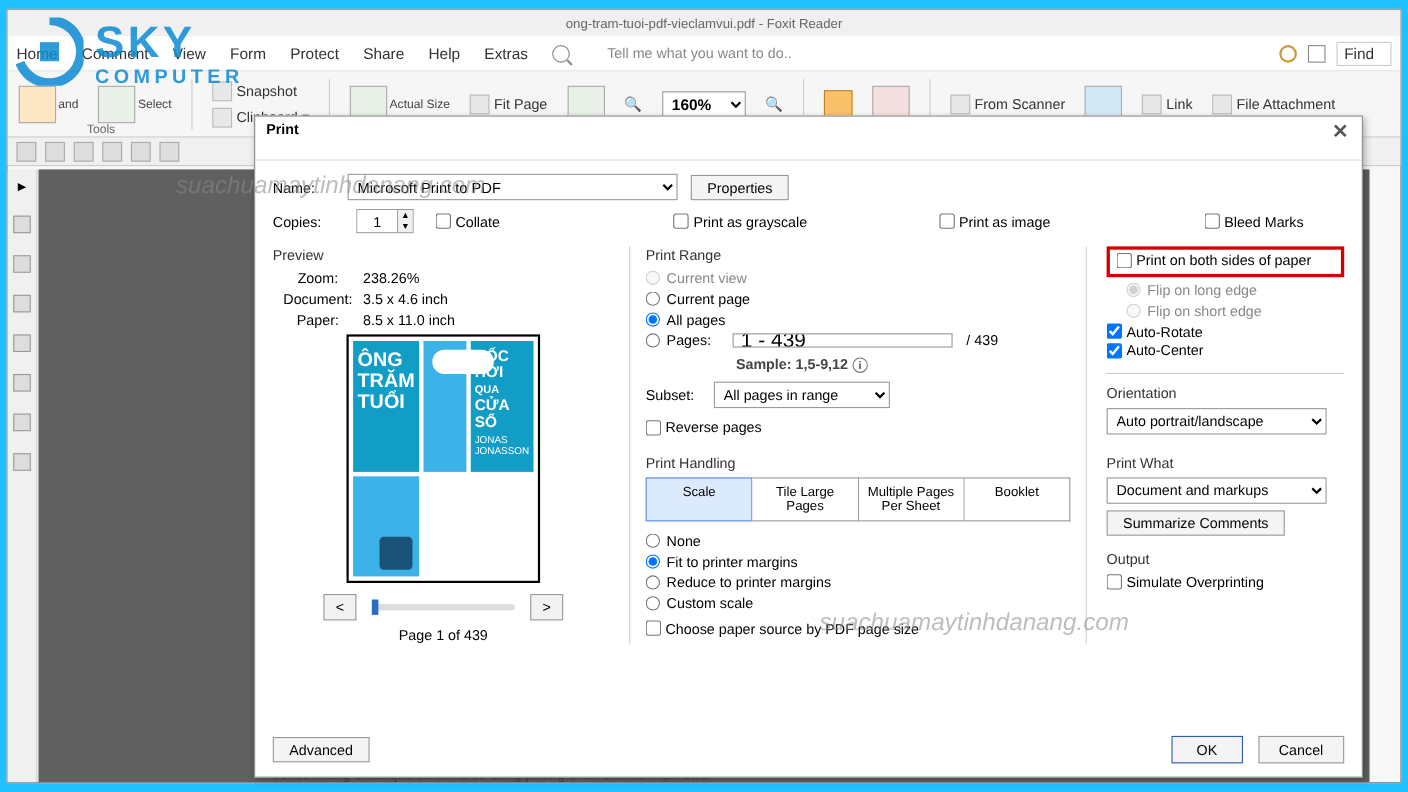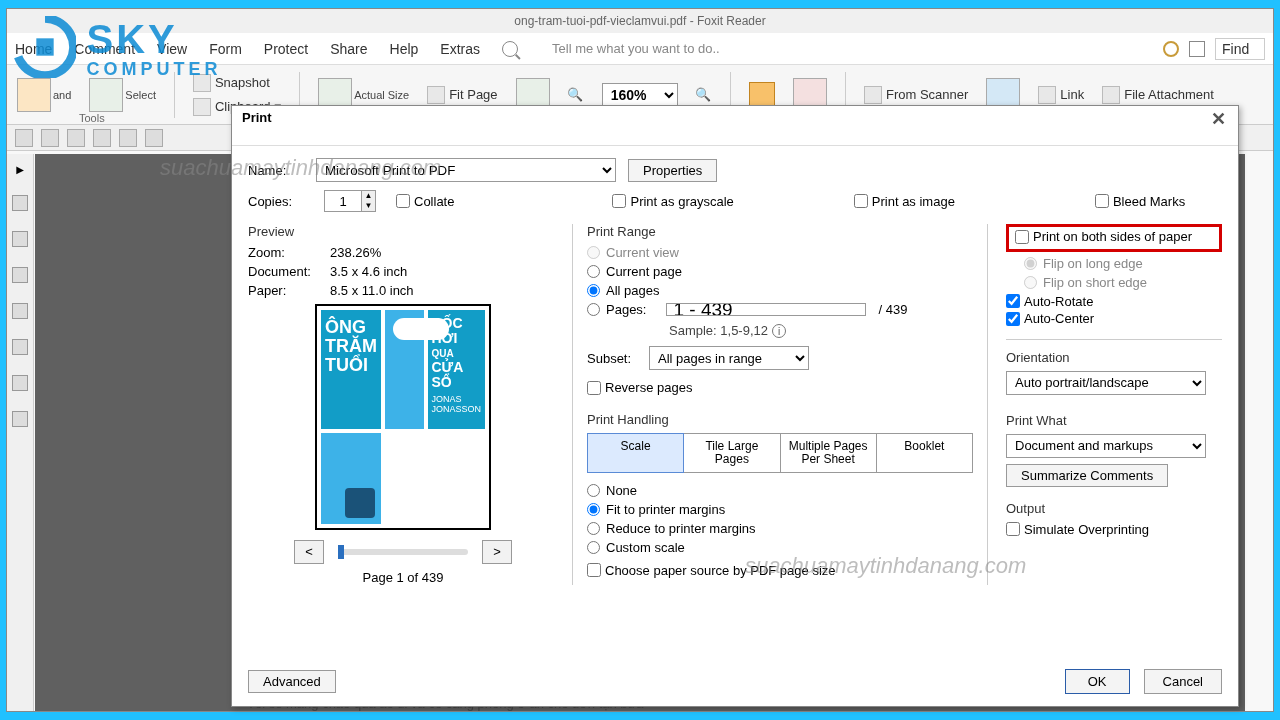--- a/index.html
+++ b/index.html
@@ -52,40 +52,40 @@
 .chk { display: inline-flex; align-items: center; gap: 4px; cursor: pointer; }
 .chk input { width: 14px; height: 14px; }
 
 .pd-cols { display: flex; margin-top: 12px; gap: 14px; }
 .colL { width: 310px; }
 .colM { flex: 1; border-left: 1px solid #ccc; border-right: 1px solid #ccc; padding: 0 14px; }
 .colR { width: 220px; padding-left: 4px; }
 
 .grp-title { font-size: 13px; color: #333; margin-bottom: 6px; }
 .info-line { display: flex; margin-bottom: 4px; font-size: 13px; }
-.info-line .k { width: 82px; }
+.info-line .k { width: 82px; text-align: center; }
 .thumb { width: 176px; height: 226px; border: 2px solid #000; margin: 6px auto 10px auto; display: grid; grid-template-columns: 1fr 1fr 1fr; grid-template-rows: 1.3fr 1fr; gap: 4px; padding: 4px; background: #fff; }
 .t1 { background: #129dc7; color: #fff; font-weight: 800; font-size: 18px; padding: 8px 4px; line-height: 1.05; }
 .t2 { background: #3db2e8; position: relative; }
 .t2::before { content: ""; position: absolute; top: 8px; left: 8px; width: 56px; height: 22px; background: #fff; border-radius: 12px; }
 .t3 { background: #129dc7; color: #fff; font-weight: 800; font-size: 14px; padding: 6px 4px; line-height: 1.05; }
 .t3 .small { font-size: 9px; font-weight: 400; display: block; margin-top: 6px; }
 .t4 { background: #3db2e8; position: relative; }
 .t4::after { content: ""; position: absolute; bottom: 6px; right: 6px; width: 30px; height: 30px; background: #1a5278; border-radius: 4px; }
 .nav-row { display: flex; align-items: center; justify-content: center; gap: 14px; margin-top: 4px; }
 .nav-btn { width: 30px; height: 24px; border: 1px solid #999; background: #f2f2f2; text-align: center; line-height: 22px; cursor: pointer; }
 .slider { width: 130px; height: 6px; background: #ddd; position: relative; border-radius: 3px; }
 .slider .handle { position: absolute; left: 0; top: -4px; width: 6px; height: 14px; background: #2a6fbf; }
 .pgline { text-align: center; margin-top: 6px; }
 
 .radio-line { display: flex; align-items: center; gap: 6px; margin: 4px 0; }
 .radio-line input { width: 13px; height: 13px; }
 .txt-input { border: 1px solid #999; height: 22px; padding: 0 6px; font-size: 19px; }
 .sel-sm { border: 1px solid #999; height: 24px; font-size: 13px; padding: 0 4px; background: #fff; }
-.sample { margin: 6px 0 8px 82px; color: #444; }
+.sample { margin: 6px 0 8px 82px; color: #444; font-weight: bold; }
 .info-ic { display: inline-block; width: 14px; height: 14px; border: 1px solid #777; border-radius: 50%; text-align: center; font-size: 10px; line-height: 13px; margin-left: 4px; color: #555; }
 
 .tabset { display: flex; margin: 6px 0 10px 0; }
 .tab { flex: 1; border: 1px solid #999; padding: 6px 4px; text-align: center; font-size: 12px; line-height: 1.1; cursor: pointer; background: #fff; }
 .tab.active { background: #dceafe; border-color: #5a8bd6; }
 .tab + .tab { border-left: none; }
 
 .red-box { border: 3px solid #d40000; padding: 2px 6px; margin-bottom: 4px; }
 .hr { border-top: 1px solid #ccc; margin: 10px 0; }
 .footer { position: absolute; bottom: 12px; left: 16px; right: 16px; display: flex; align-items: center; }

